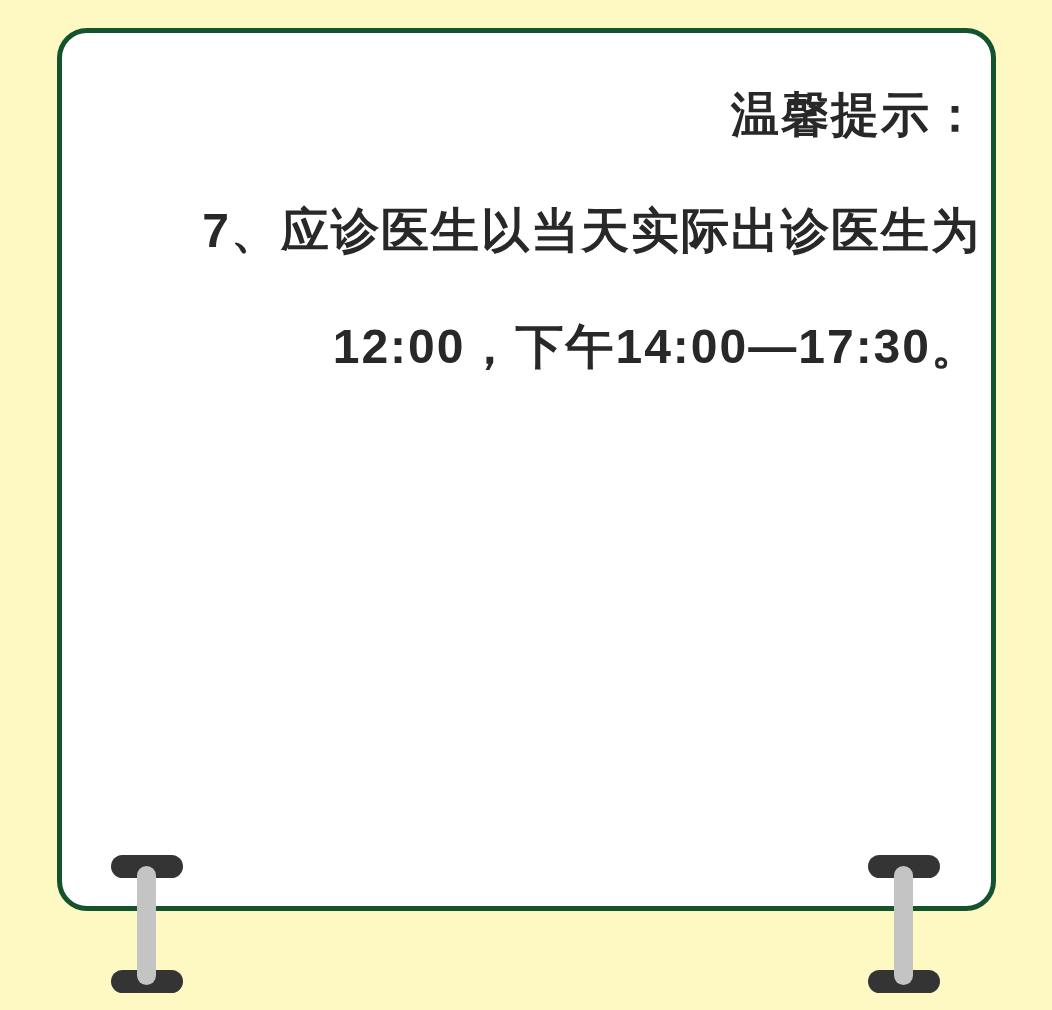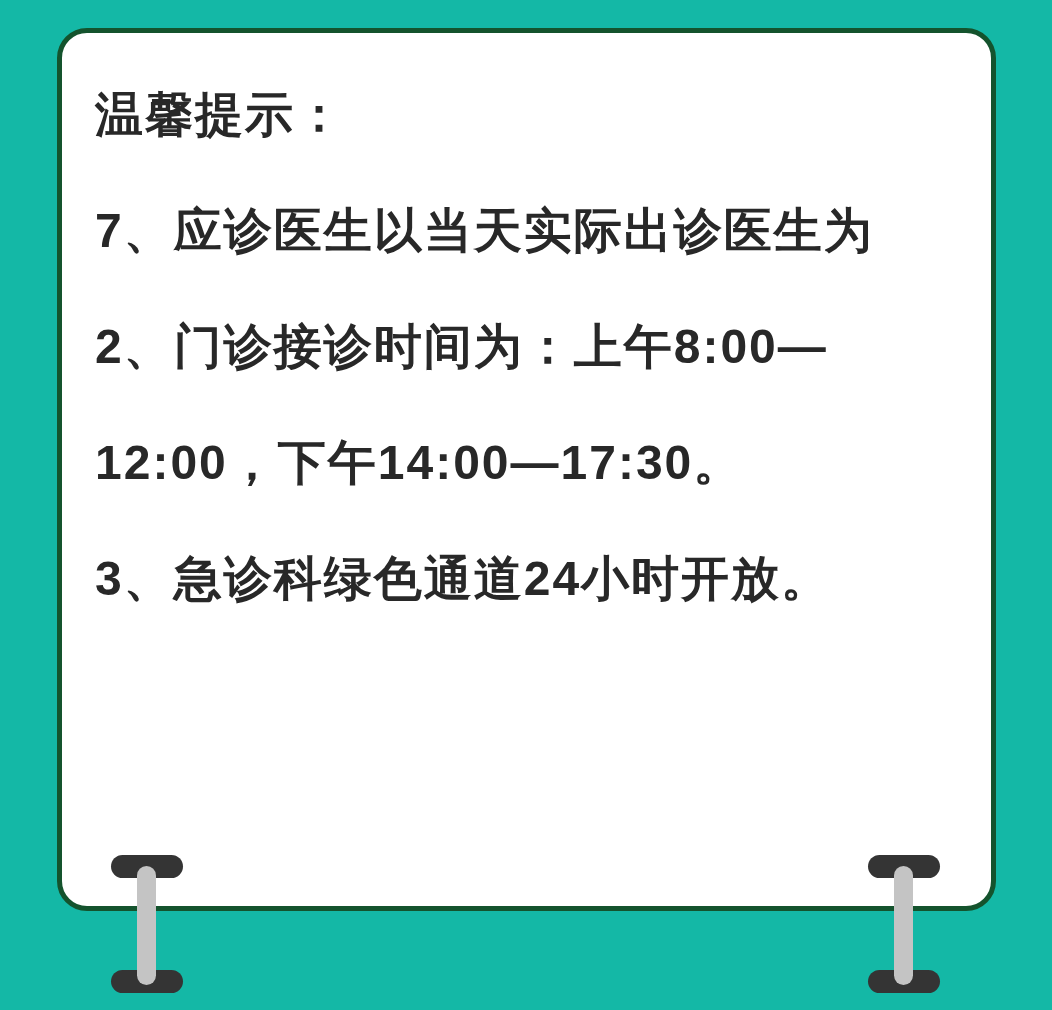--- a/index.html
+++ b/index.html
@@ -1,22 +1,23 @@
 <!DOCTYPE html>
 <html><head>
 <meta charset="utf-8">
 <style>
   html, body { margin: 0; padding: 0; background: #ffffff; }
   .screen {
     position: relative;
     width: 1052px;
     height: 1010px;
-    background: #14b8a6;
+    background: #fef9c3;
     overflow: hidden;
     font-family: "Liberation Sans", "DejaVu Sans", sans-serif;
+    text-align: right;
   }
   
   .board {
     position: absolute;
     left: 57px;
     top: 28px;
     width: 929px;   
     height: 873px;  
     border: 5px solid #14532d;
     border-radius: 30px;
@@ -70,23 +71,21 @@
 </style>
 </head>
 <body>
 
 <div class="screen">
 
   <div class="board">
     <div class="text-block">
       <div class="row">温馨提示：</div>
       <div class="row">7、应诊医生以当天实际出诊医生为</div>
-      <div class="row">2、门诊接诊时间为：上午8:00—</div>
       <div class="row">12:00，下午14:00—17:30。</div>
-      <div class="row">3、急诊科绿色通道24小时开放。</div>
     </div>
   </div>
 
   <div class="leg leg-left">
     <div class="cap cap-top"></div>
     <div class="cap cap-bottom"></div>
     <div class="bar"></div>
   </div>
 
   <div class="leg leg-right">

